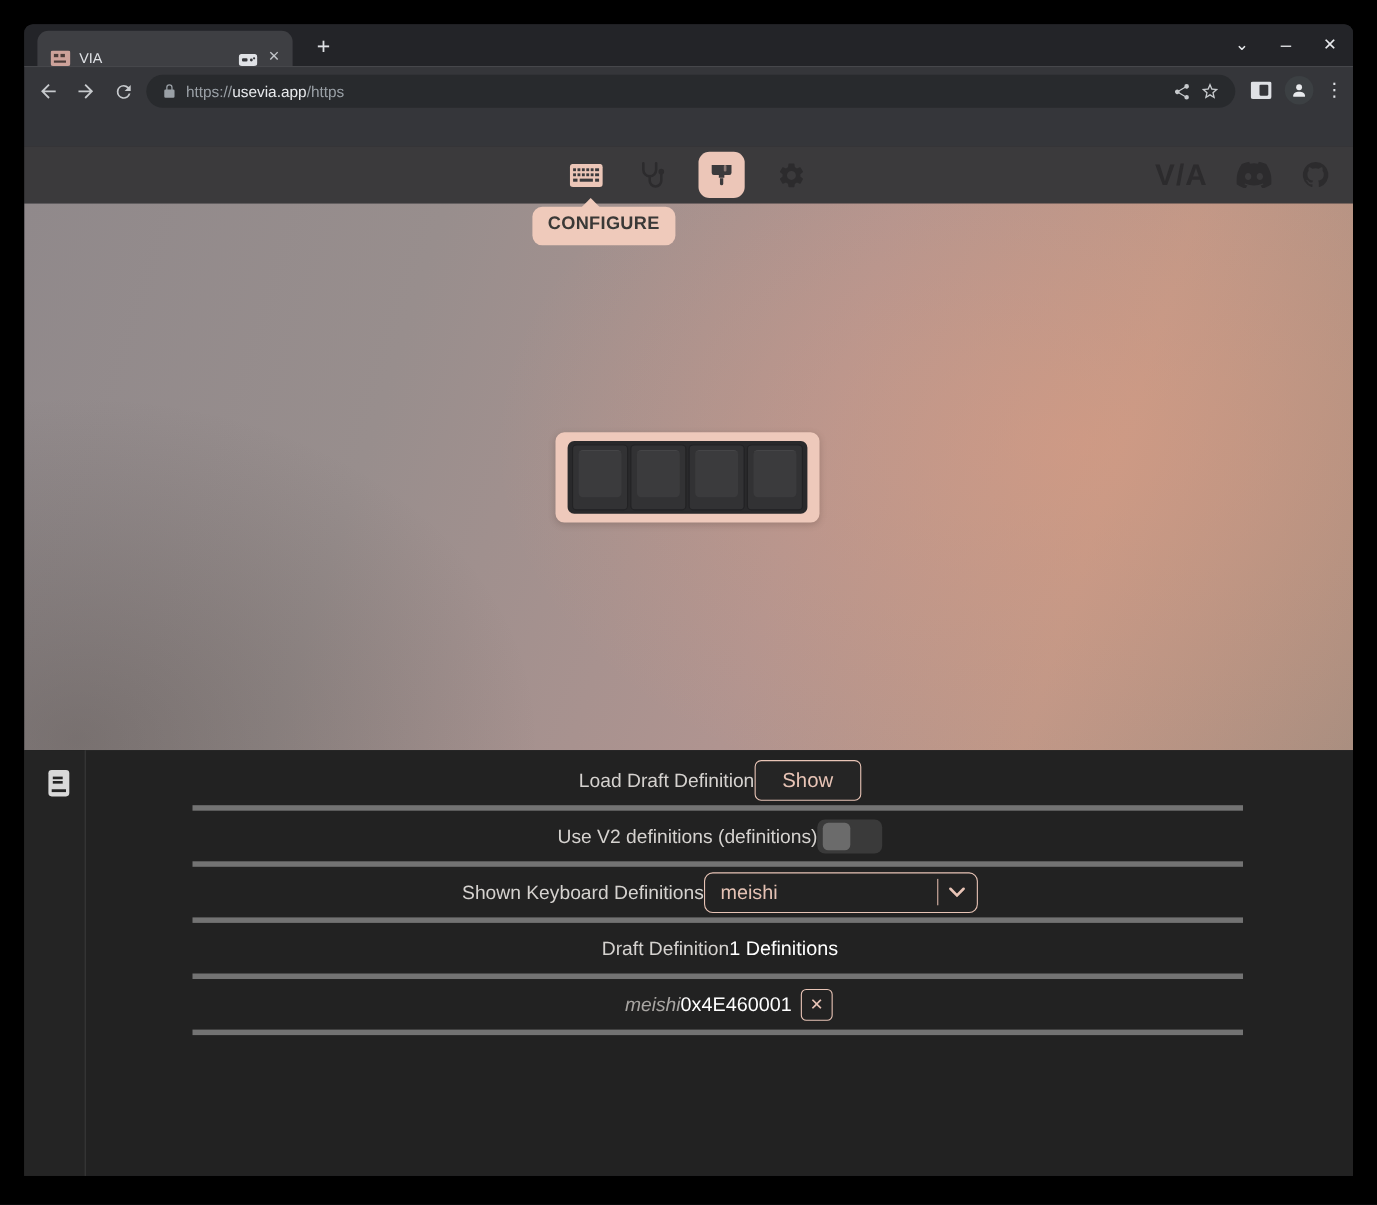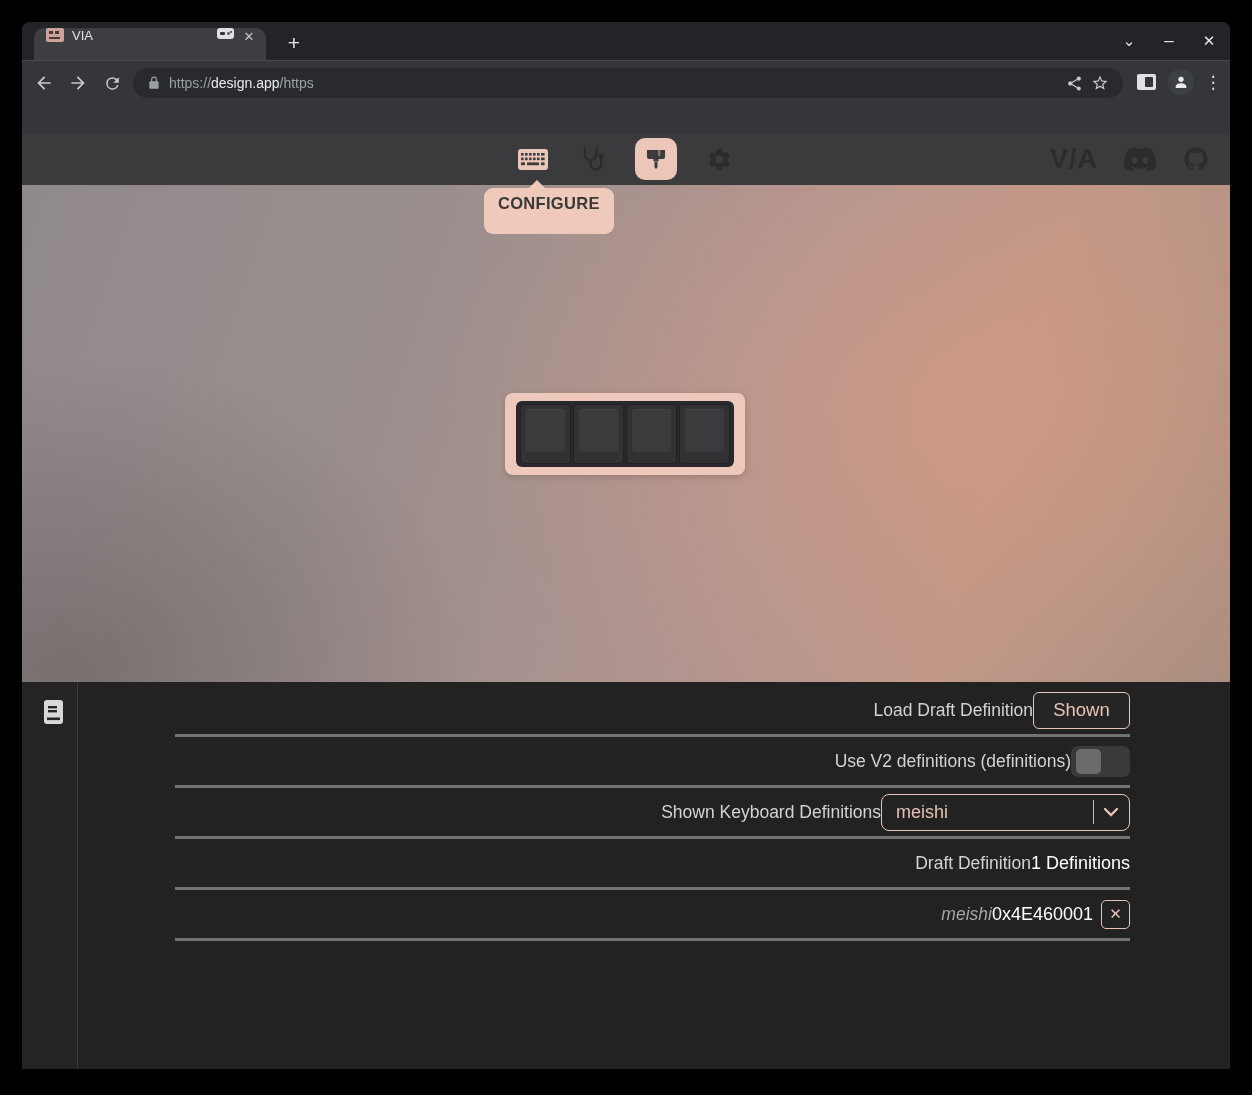--- a/index.html
+++ b/index.html
@@ -1,21 +1,21 @@
 <!DOCTYPE html>
 <html><head>
 <meta charset="utf-8">
 <style>
   * { margin:0; padding:0; box-sizing:border-box; }
   html,body { width:1252px; height:1095px; background:#000; font-family:"Liberation Sans","DejaVu Sans",sans-serif; overflow:hidden; }
   .window { position:absolute; left:22px; top:22px; width:1208px; height:1047px; background:#232428; border-radius:8px 8px 0 0; overflow:hidden; }
 
   
   .tabstrip { position:absolute; left:0; top:0; width:100%; height:38px; background:#232428; }
-  .tab { position:absolute; left:12px; top:6px; width:232px; height:32px; background:#3e3f43; border-radius:10px 10px 0 0; display:flex; align-items:flex-start; padding:0 8px 0 12px; }
+  .tab { position:absolute; left:12px; top:6px; width:232px; height:32px; background:#3e3f43; border-radius:10px 10px 0 0; display:flex; align-items:flex-end; padding:0 8px 0 12px; }
   .tab-title { color:#dfe1e5; font-size:13px; margin-left:8px; flex:1; }
   .tab-close { color:#c3c6ca; font-size:13px; width:18px; height:18px; line-height:18px; text-align:center; border-radius:50%; margin-left:6px; }
   .newtab { position:absolute; left:258px; top:8px; width:28px; height:28px; color:#dfe1e5; font-size:21px; font-weight:300; text-align:center; line-height:26px; border-radius:50%; }
   .win-controls { position:absolute; right:6px; top:4px; display:flex; gap:10px; }
   .win-btn { width:30px; height:30px; color:#e8eaed; text-align:center; line-height:30px; font-size:15px; }
   .wb-min { font-size:17px; }
 
   
   .toolbar { position:absolute; left:0; top:38px; width:100%; height:73px; background:#35363a; border-top:1px solid #46474b; }
   .nav-arrows { position:absolute; left:8px; top:8px; display:flex; gap:6px; }
@@ -37,33 +37,33 @@
   .nav-right { position:absolute; right:20px; top:0; height:52px; display:flex; align-items:center; gap:26px; }
   .via-logo { color:#2c2b2d; font-size:27px; font-weight:bold; letter-spacing:1px; }
 
   
   .stage { position:absolute; left:0; top:163px; width:100%; height:497px;
     background:
       radial-gradient(850px 560px at 79% 44%, rgba(228,158,128,0.45), rgba(228,158,128,0) 62%),
       radial-gradient(700px 520px at 4% 98%, rgba(55,50,46,0.30), rgba(55,50,46,0) 60%),
       linear-gradient(108deg, #90898b 0%, #988e8d 28%, #b09490 58%, #bd9788 78%, #a88e80 100%);
   }
-  .tooltip { position:absolute; left:462px; top:3px; background:#efcabb; color:#3a3937; font-weight:bold; font-size:16.5px; letter-spacing:0.3px; padding:6px 14px 21px; border-radius:9px; }
+  .tooltip { position:absolute; left:462px; top:3px; background:#efcabb; color:#3a3937; font-weight:bold; font-size:16.5px; letter-spacing:0.3px; padding:6px 14px 10px; border-radius:9px; }
   .tooltip::before { content:""; position:absolute; left:44px; top:-8px; border:9px solid transparent; border-bottom:9px solid #efcabb; border-top:none; }
   .kb-case { position:absolute; left:483px; top:208px; width:240px; height:82px; background:#eec9bb; border-radius:8px; box-shadow:0 2px 6px rgba(80,60,50,0.25); }
   .kb-plate { position:absolute; left:11px; top:8px; right:11px; bottom:8px; background:#29292b; border-radius:6px; display:flex; padding:3px 4px; gap:2px; }
   .key { position:relative; flex:1; background:#323234; border-radius:4px; border:1px solid #222224; }
   .keytop { position:absolute; left:5px; right:5px; top:4px; bottom:11px; background:#3b3b3d; border-radius:4px; border-top:1px solid #454547; }
 
   
   .panel { position:absolute; left:0; top:660px; width:100%; height:387px; background:#222222; }
   .panel-sidebar { position:absolute; left:0; top:0; width:56px; height:100%; background:#242424; border-right:1px solid #3a3a3a; }
   .menu-ic { position:absolute; left:18px; top:16px; width:26px; height:28px; display:flex; align-items:center; justify-content:center; color:#d9d9d9; }
   .rows { position:absolute; left:153px; top:4px; width:955px; }
-  .row { height:51px; display:flex; align-items:center; justify-content:flex-end; border-bottom:3px solid #737373; padding:0 0 0 4px; }
+  .row { height:51px; display:flex; align-items:center; justify-content:center; border-bottom:5px solid #737373; padding:0 0 0 4px; }
   .row-label { color:#d5d2cf; font-size:17.5px; }
   .row-label.sub { color:#a8a5a2; font-style:italic; padding-left:16px; }
   .pink { color:#ffffff; }
   .btn { background:rgba(255,255,255,0.015); border:1px solid #e8c4b6; color:#e8c4b6; font-size:18.5px; border-radius:6px; width:97px; height:37px; display:flex; align-items:center; justify-content:center; font-family:inherit; }
   .toggle { width:59px; height:31px; background:#3a3a3a; border-radius:7px; position:relative; }
   .knob { position:absolute; left:5px; top:3px; width:25px; height:25px; background:#6b6b6b; border-radius:5px; }
   .select { width:249px; height:37px; border:1px solid #e8c4b6; border-radius:8px; display:flex; align-items:center; padding:0 10px 0 14px; position:relative; background:transparent; }
   .select-val { color:#e5c2b4; font-size:18px; flex:1; }
   .select-divider { width:1px; height:24px; background:#d9b4a6; margin-right:9px; }
   .val-group { display:flex; align-items:center; gap:8px; }
@@ -116,21 +116,21 @@
       <div class="tool-ic">
         <svg width="19" height="19" viewBox="0 0 24 24" fill="currentColor">
             <path d="M17.65 6.35A7.95 7.95 0 0 0 12 4a8 8 0 1 0 7.73 10h-2.08A6 6 0 1 1 12 6c1.66 0 3.14.69 4.22 1.78L13 11h7V4z"></path>
           </svg>
       </div>
     </div>
     <div class="omnibox">
       <svg width="14" height="16" viewBox="0 0 24 24" fill="#9aa0a6">
         <path d="M12 1a5 5 0 0 0-5 5v3H6a2 2 0 0 0-2 2v9a2 2 0 0 0 2 2h12a2 2 0 0 0 2-2v-9a2 2 0 0 0-2-2h-1V6a5 5 0 0 0-5-5zm0 2a3 3 0 0 1 3 3v3H9V6a3 3 0 0 1 3-3z"></path>
       </svg>
-      <span class="omni-url"><span class="u-dim">https://</span><span class="u-host">design.app</span><span class="u-dim">/https</span></span>
+      <span class="omni-url"><span class="u-dim">https://</span><span class="u-host">usevia.app</span><span class="u-dim">/https</span></span>
       <div class="omni-ic">
         <svg width="17" height="17" viewBox="0 0 24 24" fill="currentColor">
             <path d="M18 16.08c-.76 0-1.44.3-1.96.77L8.91 12.7c.05-.23.09-.46.09-.7s-.04-.47-.09-.7l7.05-4.11A2.99 2.99 0 0 0 21 5a3 3 0 1 0-6 0c0 .24.04.47.09.7L8.04 9.81A2.99 2.99 0 0 0 3 12a3 3 0 0 0 5.04 2.19l7.12 4.16c-.05.21-.08.43-.08.65a2.92 2.92 0 1 0 2.92-2.92z"></path>
           </svg>
       </div>
       <div class="omni-ic">
         <svg width="18" height="18" viewBox="0 0 24 24" fill="currentColor">
             <path d="M22 9.24l-7.19-.62L12 2 9.19 8.63 2 9.24l5.46 4.73L5.82 21 12 17.27 18.18 21l-1.63-7.03L22 9.24zM12 15.4l-3.76 2.27 1-4.28-3.32-2.88 4.38-.38L12 6.1l1.71 4.04 4.38.38-3.32 2.88 1 4.28L12 15.4z"></path>
           </svg>
       </div>
@@ -235,21 +235,21 @@
           <rect x="5" y="7" width="9" height="2.4" fill="#242424"></rect>
           <rect x="5" y="11" width="9" height="2.4" fill="#242424"></rect>
           <rect x="4" y="18.5" width="13" height="2.6" fill="#242424"></rect>
         </svg>
       </div>
     </div>
 
     <div class="rows">
       <div class="row">
         <span class="row-label">Load Draft Definition</span>
-        <button class="btn">Shown</button>
+        <button class="btn">Show</button>
       </div>
 
       <div class="row">
         <span class="row-label">Use V2 definitions (definitions)</span>
         <div class="toggle">
             <div class="knob"></div>
           </div>
       </div>
 
       <div class="row">

